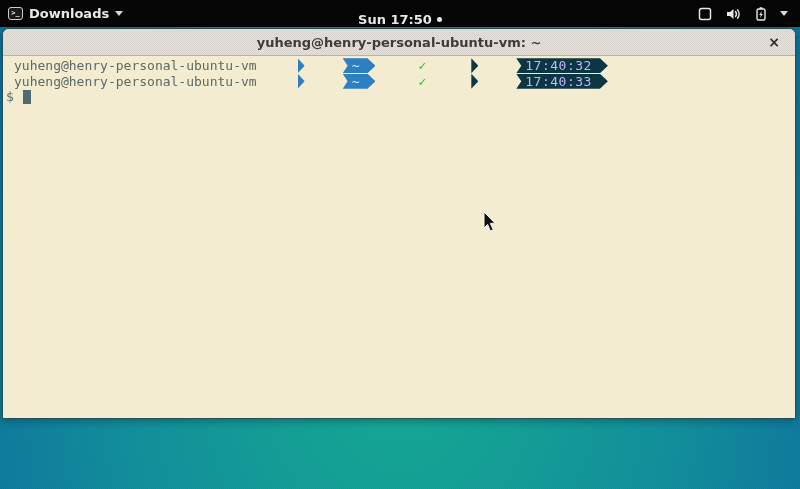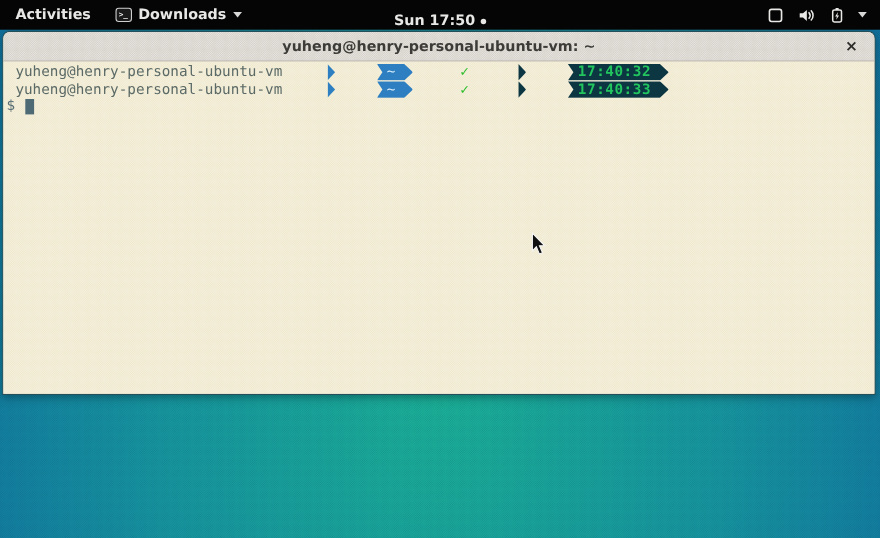--- a/index.html
+++ b/index.html
@@ -52,21 +52,21 @@
   }
   .clock-area .inner { pointer-events:auto; display:flex; align-items:center; gap:5px; font-weight:bold; }
   .notif-dot { width:5px; height:5px; border-radius:50%; background:#e8e8e6; }
   .sysicons {
     margin-left:auto; height:100%; display:flex; align-items:center; gap:12px; padding:0 12px;
   }
   .sysicons svg { display:block; }
 
   
   .window {
-    position:absolute; left:2px; top:28px; width:794px; height:331px;
+    position:absolute; left:2px; top:28px; width:794px; height:391px;
     border:1px solid #24505c;
     border-radius:7px 7px 0 0;
     overflow:hidden;
     box-shadow:0 2px 8px rgba(0,20,30,.35);
     z-index:10;
     background:#f4efdb;
   }
   .titlebar {
     height:27px; background:#d7d3cc; border-bottom:1px solid #b7b2ab;
     display:flex; align-items:center; justify-content:center; position:relative;
@@ -111,41 +111,40 @@
     clip-path:polygon(0 0, 100% 50%, 0 100%); flex:none;
   }
   .pl-tri.blue { background:var(--accent-blue, #2d7fc1); }
   .pl-tri.dark { background:var(--segment-dark, #0b3642); }
   .pl-seg {
     display:inline-block; height:15px; line-height:15px; flex:none;
     padding:0 16px 0 9px;
     clip-path:polygon(0 0, calc(100% - 8px) 0, 100% 50%, calc(100% - 8px) 100%, 0 100%, 5px 50%);
   }
   .pl-seg.blue { background:var(--accent-blue, #2d7fc1); color:#d8ecfa; }
-  .pl-seg.dark { background:var(--segment-dark, #0b3642); color:#22c55e; font-weight:bold; letter-spacing:.5px; }
+  .pl-seg.dark { background:var(--segment-dark, #0b3642); color:#c4b5fd; font-weight:normal; letter-spacing:.5px; }
   .check { color:var(--check-green, #2dbd2d); font-weight:bold; margin:0 4px 0 7px; flex:none; }
   .cmd { color:var(--command-olive, #859900); }
   .ls-out { color:var(--dir-cyan, #2aa198); }
   .block-cursor {
     display:inline-block; width:8px; height:14px; vertical-align:text-bottom;
     background:#4e6a74; margin-left:1px;
   }
 
   
   .mouse { position:absolute; left:483px; top:211px; z-index:40; pointer-events:none; }
 </style>
 </head>
 <body>
 
 <div id="screen">
 
   <div class="desktop"></div>
 
   <div class="topbar">
-    <div class="activities">Activities</div>
     <div class="app-menu">
       <span class="app-icon">&gt;_</span>
       <span>Downloads</span>
       <span class="caret-down"></span>
     </div>
     <div class="clock-area">
       <div class="inner">
         <span>Sun 17:50</span>
         <span class="notif-dot"></span>
       </div>

